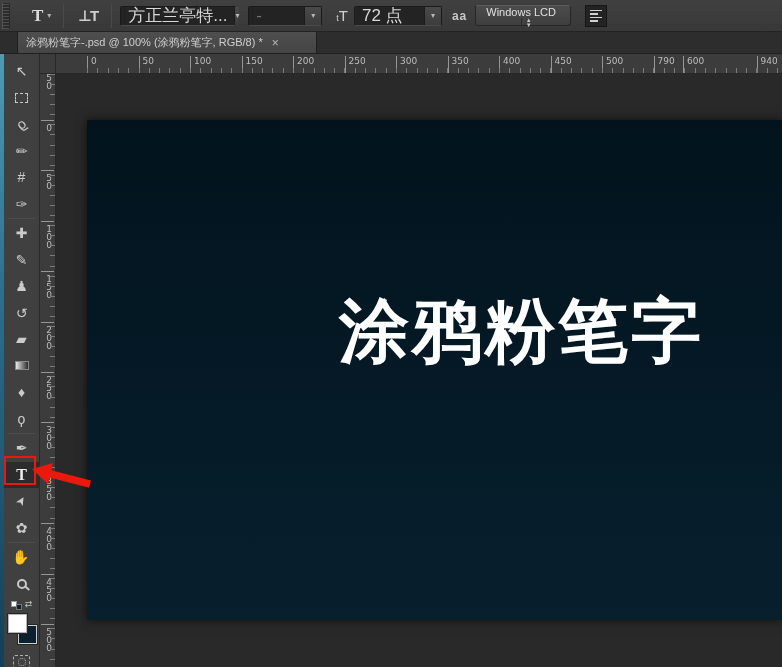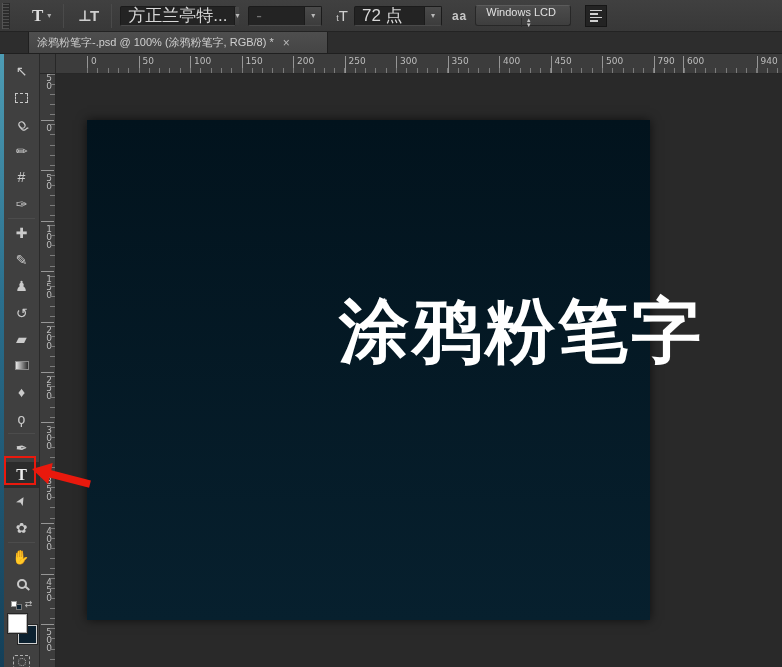--- a/index.html
+++ b/index.html
@@ -53,21 +53,21 @@
   .watermark { position:absolute; right:2px; top:5px; display:flex; align-items:center; gap:2px; }
   .wm-cn { font-size:14px; font-weight:bold; color:#2b2b2b; letter-spacing:1px;
     text-shadow: 1px 1px 0 #606060, -1px -1px 0 #181818; position:relative; z-index:1; }
   .wm-hl { position:absolute; right:78px; top:3px; width:26px; height:16px; background:#ececec; z-index:0; }
   .wm-url { font-size:9px; font-weight:bold; color:#3c3c3c; background:#ececec;
     padding:2px 2px; position:relative; z-index:1; }
 
   
   .tab-bar { position:absolute; left:0; top:32px; width:782px; height:22px;
     background:#2d2d2d; border-bottom:1px solid #1f1f1f; display:flex; align-items:stretch; }
-  .tab { margin-left:28px; width:300px; background:linear-gradient(180deg,#4e4e4e,#454545);
+  .tab { margin-left:17px; width:300px; background:linear-gradient(180deg,#4e4e4e,#454545);
     color:#cfcfcf; font-size:11px; display:flex; align-items:center; gap:9px;
     padding:1px 8px; border-right:1px solid #1f1f1f; border-left:1px solid #1f1f1f; }
   .tab .title { white-space:nowrap; overflow:hidden; }
   .tab .close { color:#b9b9b9; font-size:12px; line-height:10px; }
 
   
   .edge-strip { position:absolute; left:0; top:54px; width:4px; height:613px;
     background:linear-gradient(180deg,#4d9cb4,#2a6f8d 40%,#143f58); }
   .toolbar { position:absolute; left:4px; top:54px; width:36px; height:613px;
     background:#404040; border-right:1px solid #2a2a2a; padding-top:4px; }
@@ -107,21 +107,21 @@
     background:#3c3c3c; border-right:1px solid #272727; overflow:hidden; }
   .ruler-left::after { content:''; position:absolute; top:0; bottom:0; right:0; width:5px;
     background:repeating-linear-gradient(180deg,#7b7b7b 0 1px,transparent 1px 10.08px); }
   .rl-label { position:absolute; left:1px; width:13px; border-top:1px solid #969696;
     padding-top:2px; font-size:9px; color:#bdbdbd; writing-mode:vertical-rl; text-orientation:upright;
     letter-spacing:-2px; line-height:11px; font-family:"DejaVu Sans",sans-serif; }
 
   
   .viewport { position:absolute; left:56px; top:74px; width:726px; height:593px;
     background:#292929; overflow:hidden; }
-  .canvas { position:absolute; left:31px; top:46px; width:563px; height:500px;
+  .canvas { position:absolute; left:31px; top:46px; width:695px; height:500px;
     box-shadow:0 0 10px rgba(0,0,0,.65); }
   .canvas-text { position:absolute; left:252px; top:174px; font-size:70px; font-weight:bold;
     letter-spacing:3px; line-height:1.06; white-space:nowrap;
     font-family:"DejaVu Sans","Liberation Sans",sans-serif; }
 
   .annot-svg { position:absolute; left:0; top:0; width:782px; height:667px; pointer-events:none; z-index:60; }
 </style>
 </head>
 <body>
 

